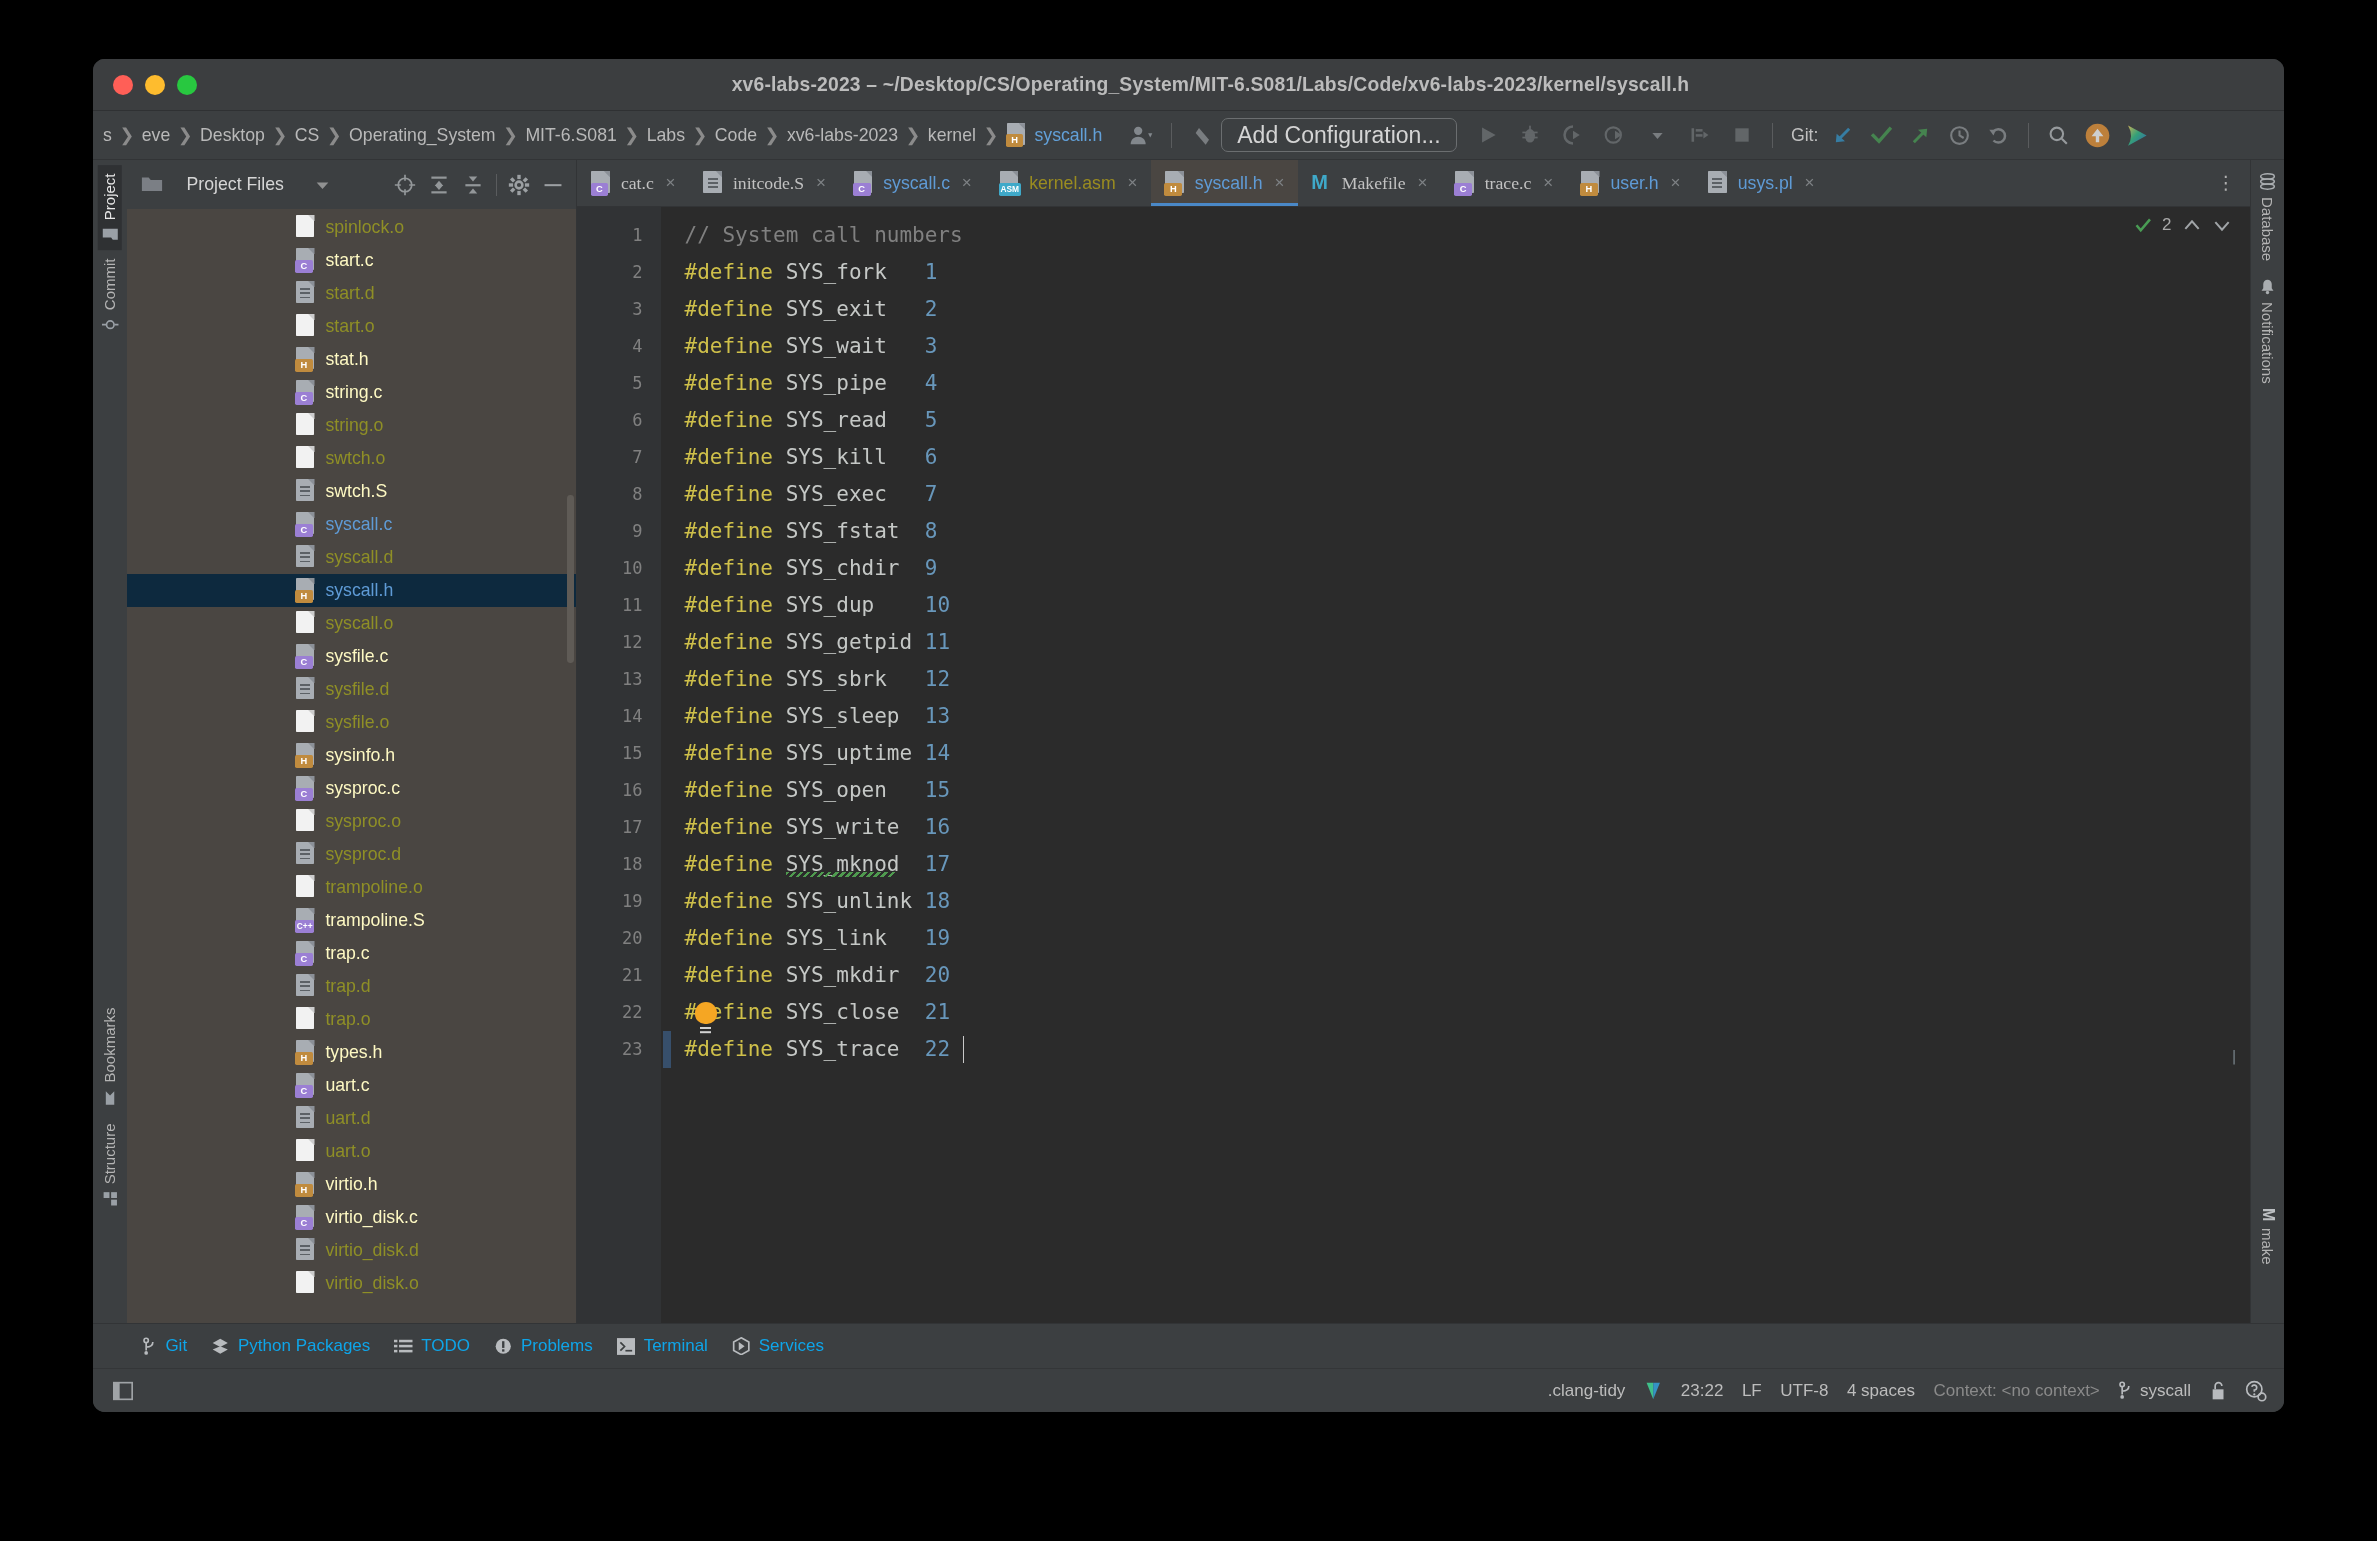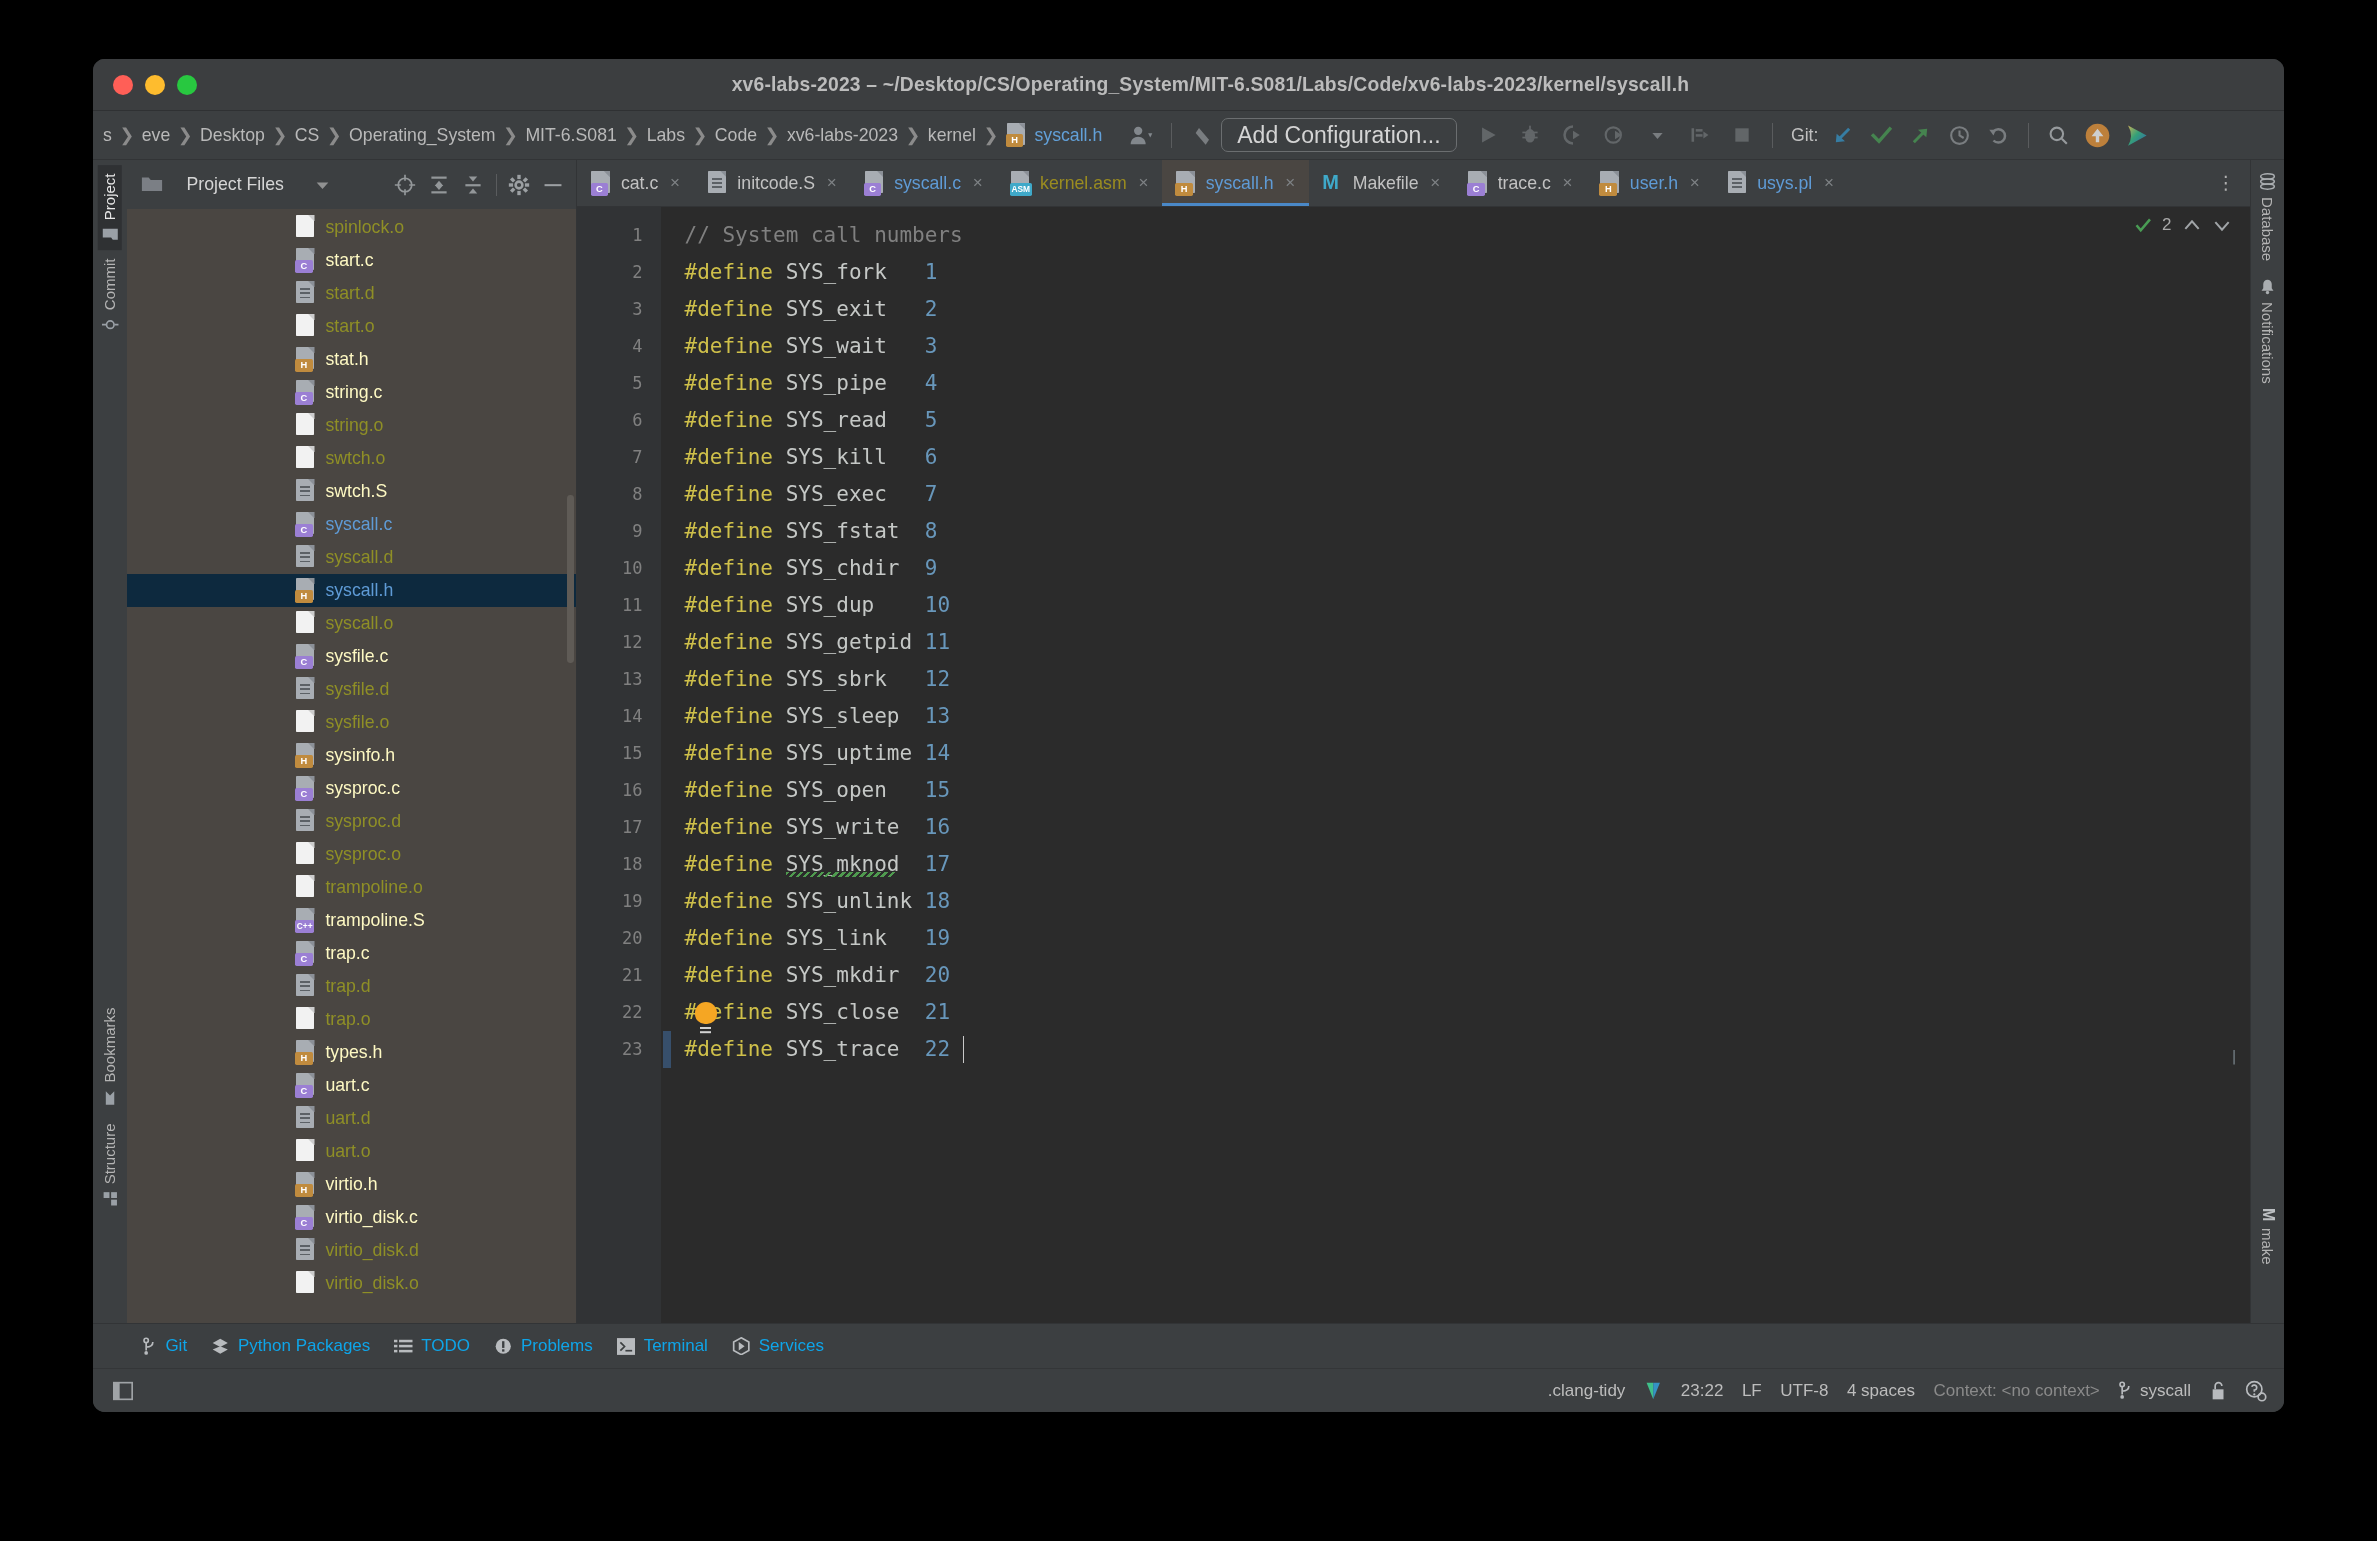--- a/index.html
+++ b/index.html
@@ -164,21 +164,21 @@
     padding: 0 13.5px; font-size: 17.7px; color: #b6b6b6;
     position: relative; white-space: nowrap;
   }
   .etab.active { background: #4a4642; color: #d8d8d8; }
   .etab.active::after {
     content: ""; position: absolute; left: 0; right: 0; bottom: 0;
     height: 3.4px; background: #4a88c7;
   }
   .etab .tname.modified { color: #5f9bd6; }
   .etab .tname.asm { color: #9a8c20; }
-  .etab .tname.plain { color: #c2c2c2; }
+  .etab .tname.plain { color: #c2c2c2; font-family: Liberation Serif, serif; }
   .etab .xmark { color: #7e8285; font-size: 17px; margin-left: 3.4px; }
   .tabbar-more { margin-left: auto; display:flex; align-items:center; padding: 0 15px; color:#b0b0b0; font-size: 18.5px; }
 
   .editor-wrap { flex: 1 1 auto; display: flex; position: relative; min-height: 0; background: #2b2b2b; }
   .gutter {
     width: 84px; flex: 0 0 84px; background: #313335;
     padding-top: 10px; text-align: right;
     font-family: "DejaVu Sans Mono", monospace; font-size: 17px; color: #808080;
     position: relative;
   }
@@ -659,36 +659,36 @@
               <div class="tree-row">
                 <span class="ficon">
                   <span class="page"></span>
                   <span class="fold"></span>
                   <span class="badge c">C</span>
                 </span>
                 <span class="name plain">sysproc.c</span>
               </div>
               <div class="tree-row">
                 <span class="ficon">
-                  <span class="page"></span>
-                  <span class="fold"></span>
-                  <span class="lines">
-                    <i></i>
-                    <i></i>
-                    <i></i>
-                  </span>
-                </span>
-                <span class="name ignored">sysproc.d</span>
-              </div>
-              <div class="tree-row">
-                <span class="ficon">
                   <span class="page white"></span>
                   <span class="fold white"></span>
                 </span>
                 <span class="name ignored">sysproc.o</span>
+              </div>
+              <div class="tree-row">
+                <span class="ficon">
+                  <span class="page"></span>
+                  <span class="fold"></span>
+                  <span class="lines">
+                    <i></i>
+                    <i></i>
+                    <i></i>
+                  </span>
+                </span>
+                <span class="name ignored">sysproc.d</span>
               </div>
               <div class="tree-row">
                 <span class="ficon">
                   <span class="page white"></span>
                   <span class="fold white"></span>
                 </span>
                 <span class="name ignored">trampoline.o</span>
               </div>
               <div class="tree-row">
                 <span class="ficon">

